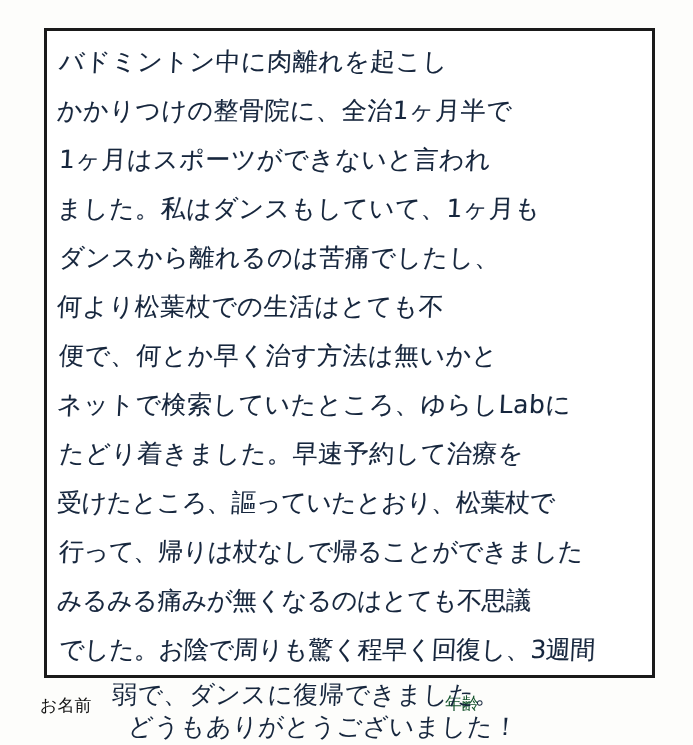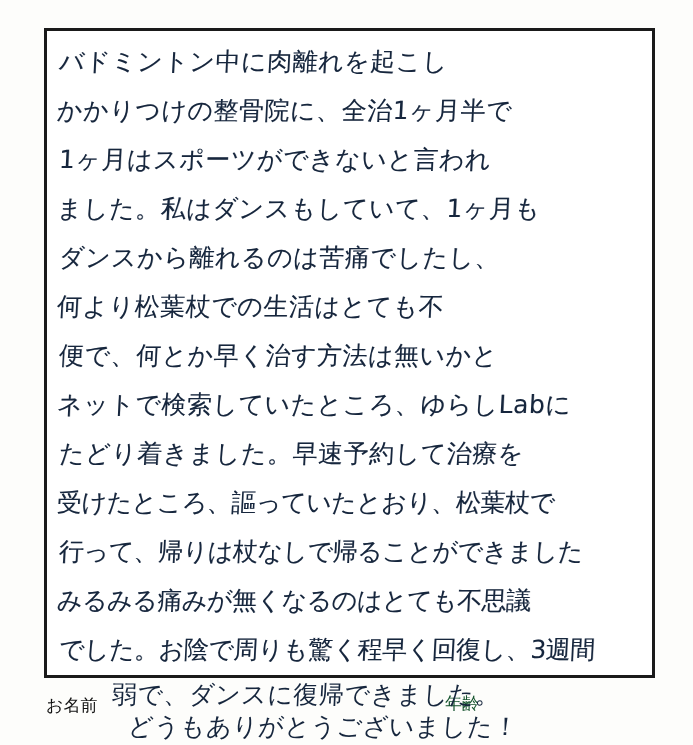--- a/index.html
+++ b/index.html
@@ -67,21 +67,21 @@
   #footer {
     position: absolute;
     left: 0;
     top: 678px;
     width: 693px;
     height: 67px;
   }
 
   #name-label {
     position: absolute;
-    left: 46px;
+    left: 40px;
     top: 16px;
     font-size: 17px;
     color: #111111;
     font-family: Liberation Sans, sans-serif;
   }
 
   #age-label {
     position: absolute;
     left: 445px;
     top: 14px;

